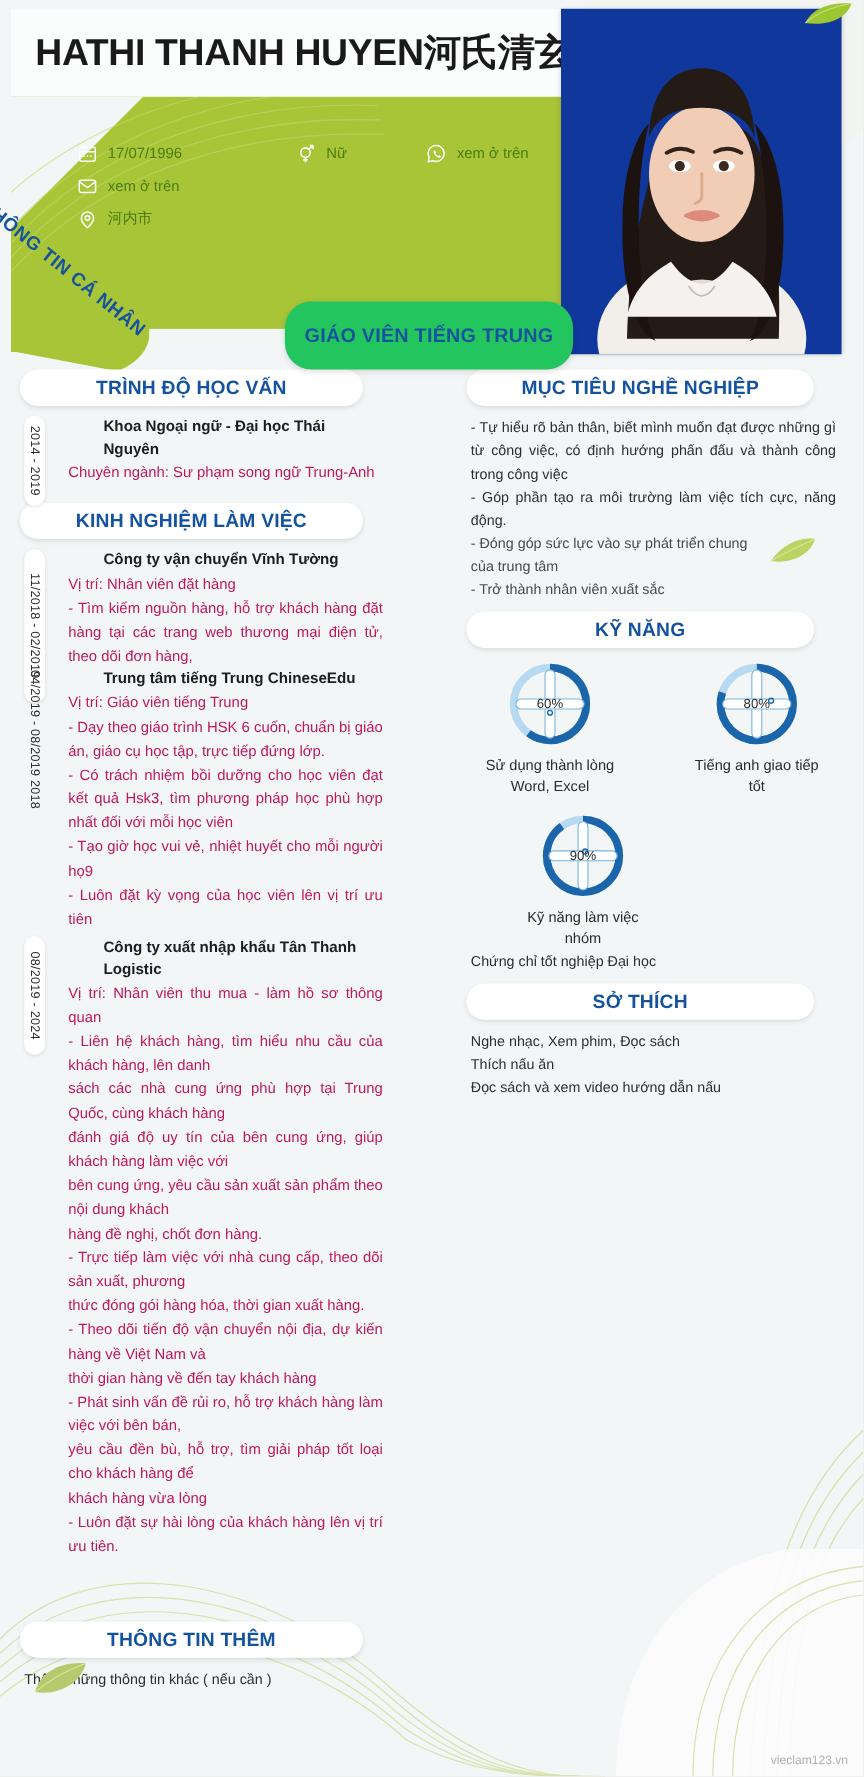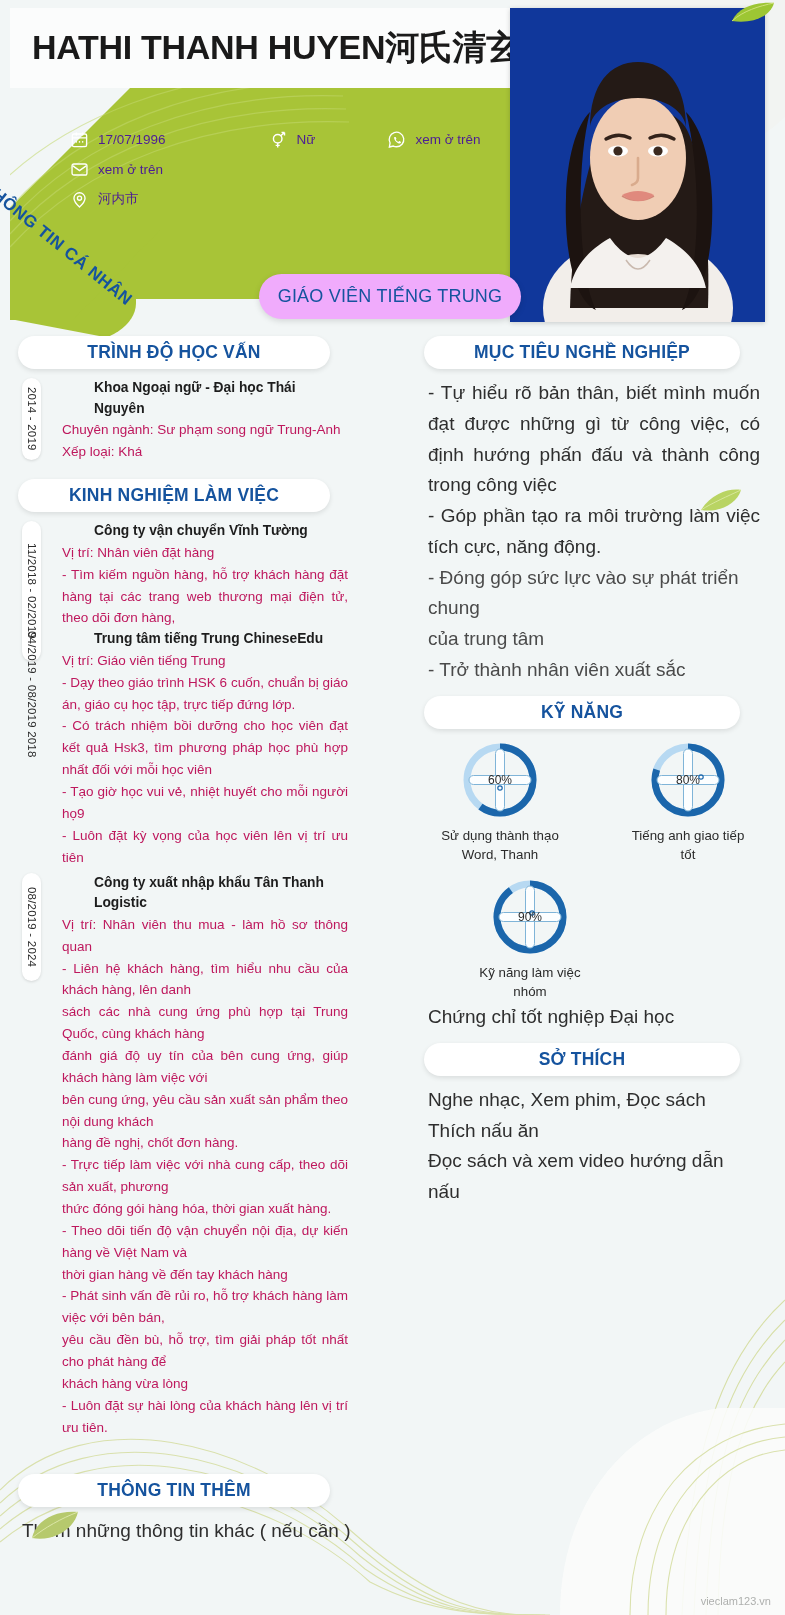--- a/index.html
+++ b/index.html
@@ -62,31 +62,31 @@
     position: absolute; left: 731px; top: 2px; width: 44px; height: 22px; z-index: 7;
   }
   .name {
     position: absolute; left: 32px; top: 25px; z-index: 4;
     font-size: 34px; font-weight: 800; color: #1a1a1a; letter-spacing: -.3px;
     white-space: nowrap;
   }
   
   .contact { position: absolute; left: 70px; top: 124px; z-index: 5; color: #fff; }
   .c-row { display: flex; align-items: center; height: 30px; }
-  .c-item { display: flex; align-items: center; gap: 9px; color:#4c1d95; font-size: 13.5px; }
+  .c-item { display: flex; align-items: center; gap: 9px; color:#4d7c0f; font-size: 13.5px; }
   .c-item .ico { width: 19px; height: 19px; flex: 0 0 19px; display:flex; align-items:center; justify-content:center; }
   .c-item .ico svg { width: 19px; height: 19px; }
   .gap-a { width: 103px; } .gap-b { width: 72px; }
   
   .job-pill {
-    position: absolute; left: 259px; top: 274px; width: 262px; height: 45px;
-    background: #f0abfc; border-radius: 24px; z-index: 6;
+    position: absolute; left: 259px; top: 274px; width: 262px; height: 62px;
+    background: #22c55e; border-radius: 24px; z-index: 6;
     display: flex; align-items: center; justify-content: center;
     box-shadow: 0 2px 6px rgba(0,0,0,.13);
-    color: #15539e; font-weight: 400; font-size: 18px; letter-spacing: .2px;
+    color: #15539e; font-weight: 700; font-size: 18px; letter-spacing: .2px;
   }
   
   .col-left  { position: absolute; left: 18px;  top: 336px; width: 330px; z-index: 4; }
   .col-right { position: absolute; left: 424px; top: 336px; width: 340px; z-index: 4; }
   .sec-pill {
     height: 33px; background: #fff; border-radius: 18px;
     display: flex; align-items: center; justify-content: center;
     box-shadow: 0 2px 5px rgba(0,0,0,.10);
     color: #15539e; font-weight: 700; font-size: 17.5px; letter-spacing: .2px;
     margin-bottom: 9px;
@@ -97,21 +97,21 @@
   .date-chip {
     position: absolute; left: 4px; top: 0; width: 19px;
     background: #fff; border-radius: 11px; box-shadow: 0 1px 3px rgba(0,0,0,.13);
     display: flex; align-items: center; justify-content: center;
     font-size: 11.5px; color: #2b2b2b; padding: 9px 0;
   }
   .date-chip span { writing-mode: vertical-rl; white-space: nowrap; letter-spacing: .2px; }
   .e-title { font-weight: 700; font-size: 13.8px; color: #1d1d1d; line-height: 1.5; padding-left: 32px; }
   .e-line  { font-size: 13.5px; color: #be185d; line-height: 1.62; }
   .e-line.just { text-align: justify; }
-  .body-txt { font-size: 19px; color: #2e2e2e; line-height: 1.62; }
+  .body-txt { font-size: 13px; color: #2e2e2e; line-height: 1.62; }
   .body-txt.just { text-align: justify; }
   .body-txt.muted { color: #4a4a4a; }
   
   .skill-row { display: flex; justify-content: center; gap: 60px; margin-top: 12px; }
   .skill-row.one { justify-content: flex-start; padding-left: 42px; }
   .skill { width: 128px; text-align: center; }
   .ring { width: 78px; height: 78px; margin: 0 auto 8px; position: relative; }
   .ring svg { display: block; }
   .ring .pct {
     position: absolute; inset: 0; display: flex; align-items: center; justify-content: center;
@@ -269,21 +269,20 @@
   <div class="col-left">
 
     <div class="sec-pill narrow">TRÌNH ĐỘ HỌC VẤN</div>
 
     <div class="entry" style="margin-bottom:16px;">
       <div class="date-chip">
         <span>2014 - 2019</span>
       </div>
       <div class="e-title">Khoa Ngoại ngữ - Đại học Thái Nguyên</div>
       <div class="e-line just">Chuyên ngành: Sư phạm song ngữ Trung-Anh</div>
-      <div class="e-line">Xếp loại: Khá</div>
     </div>
 
     <div class="sec-pill narrow">KINH NGHIỆM LÀM VIỆC</div>
 
     <div class="entry">
       <div class="date-chip" style="padding:22px 0;">
         <span>11/2018 - 02/2019</span>
       </div>
       <div class="date-chip" style="top:88px;padding:22px 0;background:transparent;box-shadow:none;">
         <span>04/2019 - 08/2019 2018</span>
@@ -308,21 +307,21 @@
       <div class="e-line just">- Liên hệ khách hàng, tìm hiểu nhu cầu của khách hàng, lên danh</div>
       <div class="e-line just">sách các nhà cung ứng phù hợp tại Trung Quốc, cùng khách hàng</div>
       <div class="e-line just">đánh giá độ uy tín của bên cung ứng, giúp khách hàng làm việc với</div>
       <div class="e-line just">bên cung ứng, yêu cầu sản xuất sản phẩm theo nội dung khách</div>
       <div class="e-line">hàng đề nghị, chốt đơn hàng.</div>
       <div class="e-line just">- Trực tiếp làm việc với nhà cung cấp, theo dõi sản xuất, phương</div>
       <div class="e-line just">thức đóng gói hàng hóa, thời gian xuất hàng.</div>
       <div class="e-line just">- Theo dõi tiến độ vận chuyển nội địa, dự kiến hàng về Việt Nam và</div>
       <div class="e-line">thời gian hàng về đến tay khách hàng</div>
       <div class="e-line just">- Phát sinh vấn đề rủi ro, hỗ trợ khách hàng làm việc với bên bán,</div>
-      <div class="e-line just">yêu cầu đền bù, hỗ trợ, tìm giải pháp tốt nhất cho phát hàng để</div>
+      <div class="e-line just">yêu cầu đền bù, hỗ trợ, tìm giải pháp tốt loại cho khách hàng để</div>
       <div class="e-line">khách hàng vừa lòng</div>
       <div class="e-line just">- Luôn đặt sự hài lòng của khách hàng lên vị trí ưu tiên.</div>
     </div>
   </div>
 
   <div class="col-right">
 
     <div class="sec-pill sk">MỤC TIÊU NGHỀ NGHIỆP</div>
     <div style="padding:0 4px 10px;">
       <div class="body-txt just">- Tự hiểu rõ bản thân, biết mình muốn đạt được những gì từ công việc, có định hướng phấn đấu và thành công trong công việc</div>
@@ -338,21 +337,21 @@
         <div class="ring">
           <svg viewBox="0 0 78 78" width="78" height="78">
             <circle cx="39" cy="39" r="33" fill="none" stroke="#b7d9f2" stroke-width="7"></circle>
             <circle class="arc" cx="39" cy="39" r="33" fill="none" stroke="#1b66ab" stroke-width="7" stroke-linecap="butt" transform="rotate(-90 39 39)" stroke-dasharray="124.40706908215581 207.34511513692635"></circle>
             <rect x="34.5" y="8" width="9" height="62" rx="4.5" fill="#fcfeff" stroke="#7fb4d8" stroke-width="1"></rect>
             <rect x="8" y="34.5" width="62" height="9" rx="4.5" fill="#fcfeff" stroke="#7fb4d8" stroke-width="1"></rect>
             <circle cx="39" cy="47" r="2.2" fill="none" stroke="#1b66ab" stroke-width="1.2"></circle>
           </svg>
           <div class="pct">60%</div>
         </div>
-        <div class="skill-lbl">Sử dụng thành thạo Word, Thanh</div>
+        <div class="skill-lbl">Sử dụng thành lòng Word, Excel</div>
       </div>
       <div class="skill">
         <div class="ring">
           <svg viewBox="0 0 78 78" width="78" height="78">
             <circle cx="39" cy="39" r="33" fill="none" stroke="#b7d9f2" stroke-width="7"></circle>
             <circle class="arc" cx="39" cy="39" r="33" fill="none" stroke="#1b66ab" stroke-width="7" stroke-linecap="butt" transform="rotate(-90 39 39)" stroke-dasharray="165.8760921095411 207.34511513692635"></circle>
             <rect x="34.5" y="8" width="9" height="62" rx="4.5" fill="#fcfeff" stroke="#7fb4d8" stroke-width="1"></rect>
             <rect x="8" y="34.5" width="62" height="9" rx="4.5" fill="#fcfeff" stroke="#7fb4d8" stroke-width="1"></rect>
             <circle cx="52" cy="36" r="2.2" fill="none" stroke="#1b66ab" stroke-width="1.2"></circle>
           </svg>

